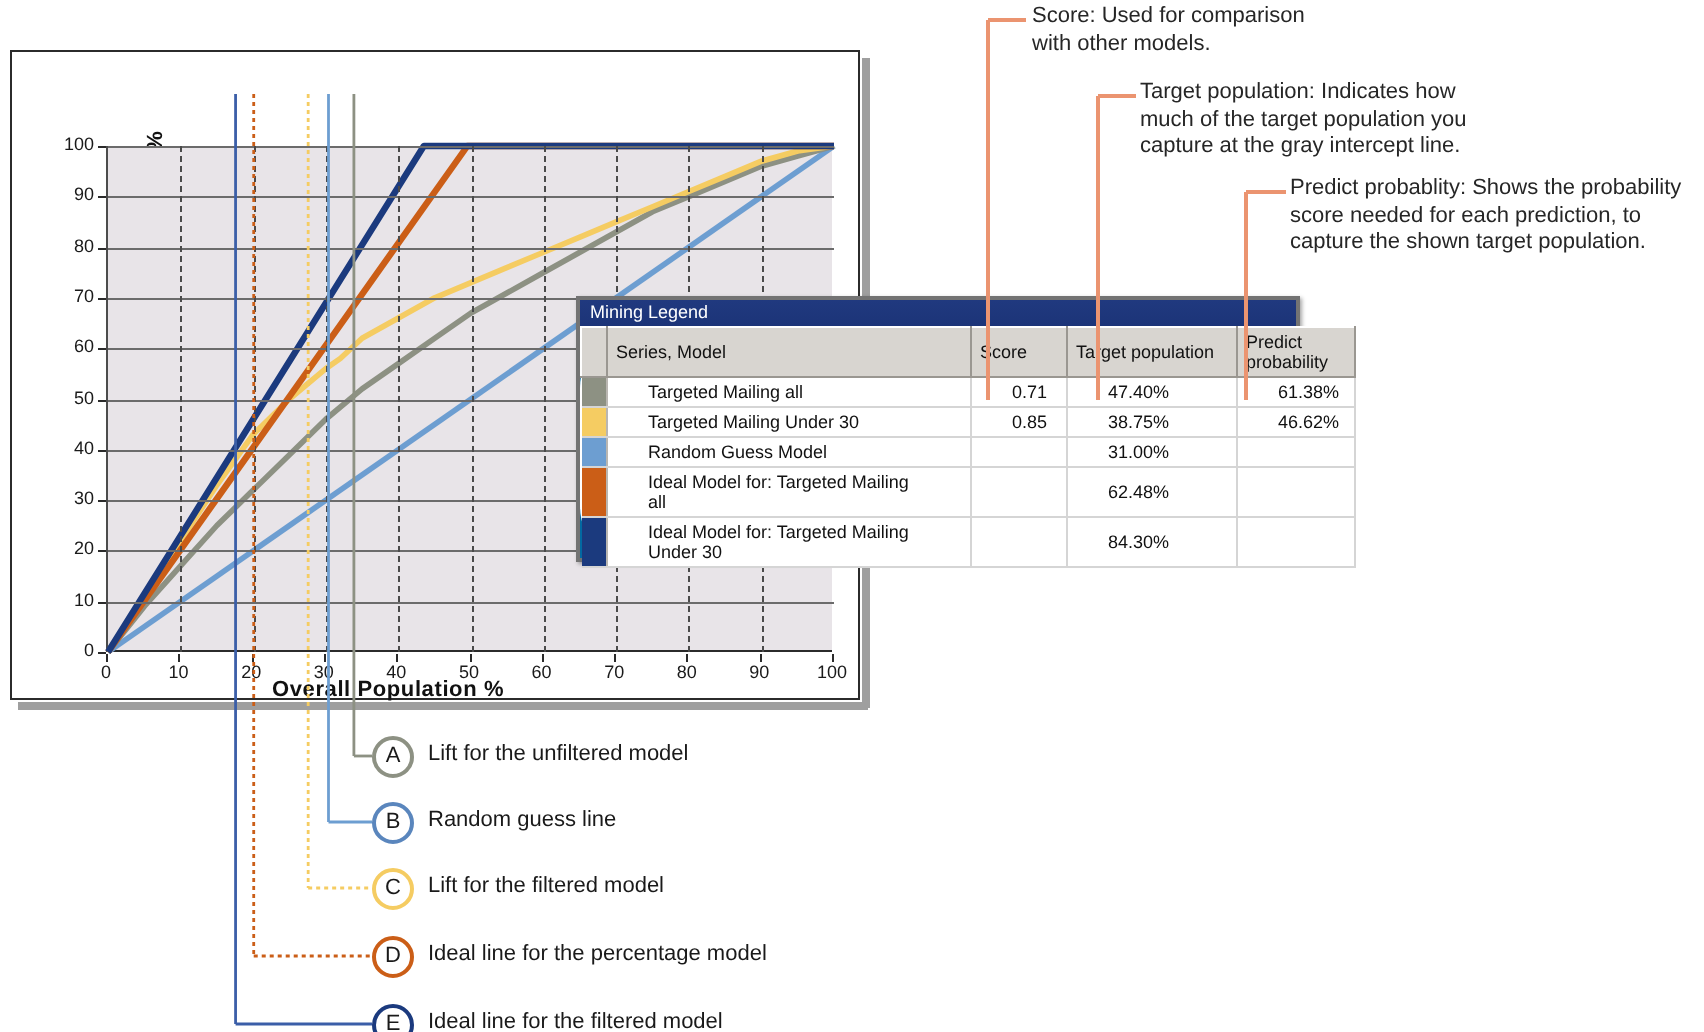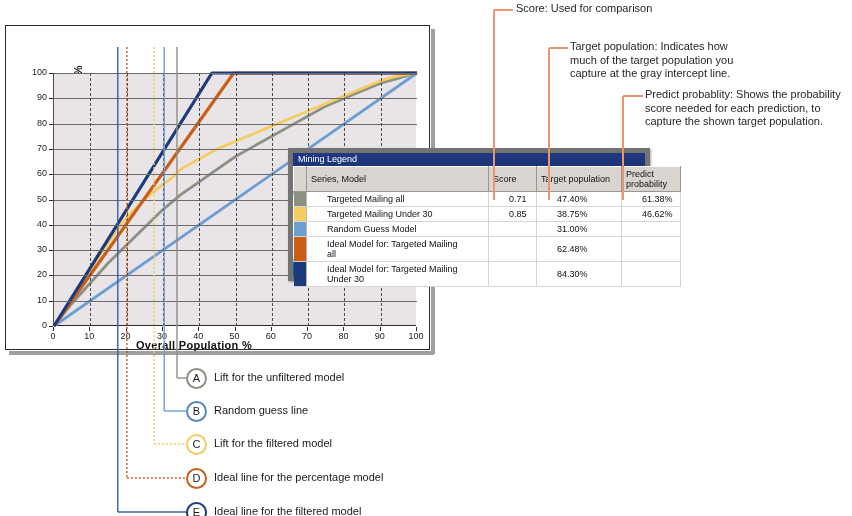--- a/index.html
+++ b/index.html
@@ -26,21 +26,21 @@
   .xtick{position:absolute;width:40px;text-align:center;font-size:9px;color:#1a1a1a;}
   .xtickmark{position:absolute;width:1px;height:4px;background:#2b2b2b;}
 
   #ylabel{position:absolute;left:-8px;top:88px;width:160px;
     transform:rotate(-90deg);transform-origin:50% 50%;
     font-size:11px;font-weight:bold;color:#111;letter-spacing:.4px;text-align:center;}
   #xlabel{position:absolute;left:130px;top:313px;font-size:11px;font-weight:bold;color:#111;letter-spacing:.3px;}
 
   
   #legend{position:absolute;left:288px;top:148px;width:362px;height:133px;
-    background:#0369a1;border:5px solid #737373;box-sizing:border-box;
+    background:#0369a1;border:2px solid #737373;box-sizing:border-box;
     box-shadow:1px 1px 2px rgba(0,0,0,.35);}
   #legend-title{height:13px;background:#1f3b8c;color:#fff;font-size:9px;
     padding:1px 0 0 5px;box-sizing:border-box;
     background:linear-gradient(to bottom,#20397f,#1c3478);}
   #legend-sub{font-size:9.5px;color:#111;padding:6px 0 6px 8px;}
   table{border-collapse:collapse;width:388px;table-layout:fixed;font-size:9px;background:#fff;border-radius:31px;}
   thead th{background:#d8d5d0;border:1px solid #ffffff;border-right:1px solid #9a9791;
     border-bottom:1px solid #9a9791;font-weight:normal;text-align:left;
     padding:2px 4px;color:#111;height:13px;box-sizing:border-box;}
   tbody td{border-bottom:1px solid #d5d5d5;border-right:1px solid #d5d5d5;
@@ -216,20 +216,21 @@
           <td class="c-score"></td>
           <td class="c-target">84.30%</td>
           <td class="c-prob"></td>
         </tr>
       </tbody>
   </table>
 </div>
 
 <div class="callout-text" style="left:516px;top:2px;width:200px">
   <div>Score: Used for comparison</div>
+  <div>with other models.</div>
 </div>
 <div class="callout-text" style="left:570px;top:40px;width:230px">
   <div>Target population: Indicates how</div>
   <div>much of the target population you</div>
   <div>capture at the gray intercept line.</div>
 </div>
 <div class="callout-text" style="left:645px;top:88px;width:215px">
   <div>Predict probablity: Shows the probability</div>
   <div>score needed for each prediction, to</div>
   <div>capture the shown target population.</div>

